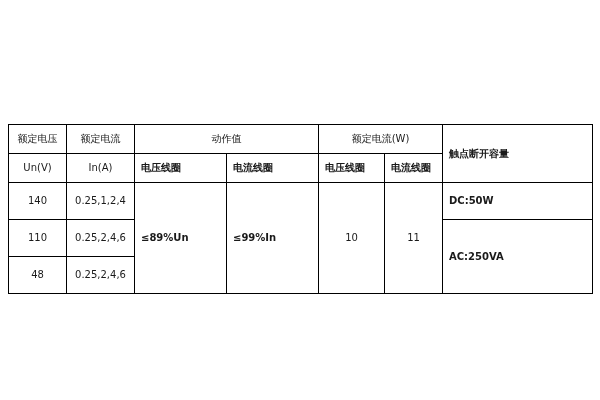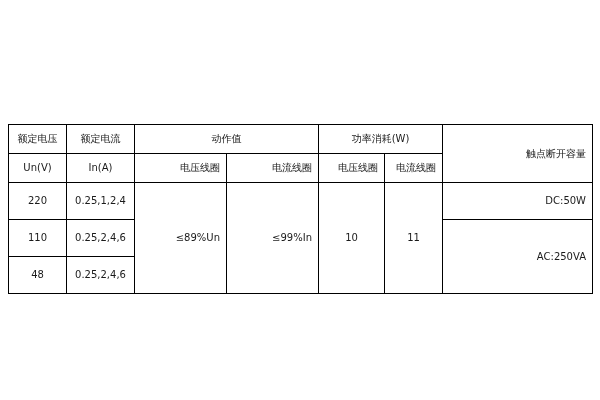--- a/index.html
+++ b/index.html
@@ -30,21 +30,21 @@
   table.spec td {
     border: 1px solid #000000;
     font-size: 10px;
     color: #1a1a1a;
     padding: 0 6px;
     line-height: 1.2;
     vertical-align: middle;
     background: #ffffff;
   }
   td.c { text-align: center; }
-  td.l { text-align: right; }
+  td.l { text-align: left; font-weight: bold; }
 
   
   tr.r-head td { height: 28px; }
   tr.r-sub  td { height: 28px; }
   tr.r-data td { height: 36px; }
 
   
 </style>
 </head>
 <body>
@@ -59,34 +59,34 @@
       <col style="width:92px">
       <col style="width:66px">
       <col style="width:58px">
       <col style="width:150px">
     </colgroup>
     <tbody>
       <tr class="r-head">
         <td class="c" rowspan="1">额定电压</td>
         <td class="c" rowspan="1">额定电流</td>
         <td class="c" colspan="2">动作值</td>
-        <td class="c" colspan="2">功率消耗(W)</td>
+        <td class="c" colspan="2">额定电流(W)</td>
         <td class="l" rowspan="2">触点断开容量</td>
       </tr>
       <tr class="r-sub">
         <td class="c">Un(V)</td>
         <td class="c">In(A)</td>
         <td class="l">电压线圈</td>
         <td class="l">电流线圈</td>
         <td class="l">电压线圈</td>
         <td class="l">电流线圈</td>
       </tr>
 
       <tr class="r-data">
-        <td class="c">220</td>
+        <td class="c">140</td>
         <td class="c">0.25,1,2,4</td>
         <td class="l" rowspan="3">≤89%Un</td>
         <td class="l" rowspan="3">≤99%In</td>
         <td class="c" rowspan="3">10</td>
         <td class="c" rowspan="3">11</td>
         <td class="l">DC:50W</td>
       </tr>
       <tr class="r-data">
         <td class="c">110</td>
         <td class="c">0.25,2,4,6</td>

